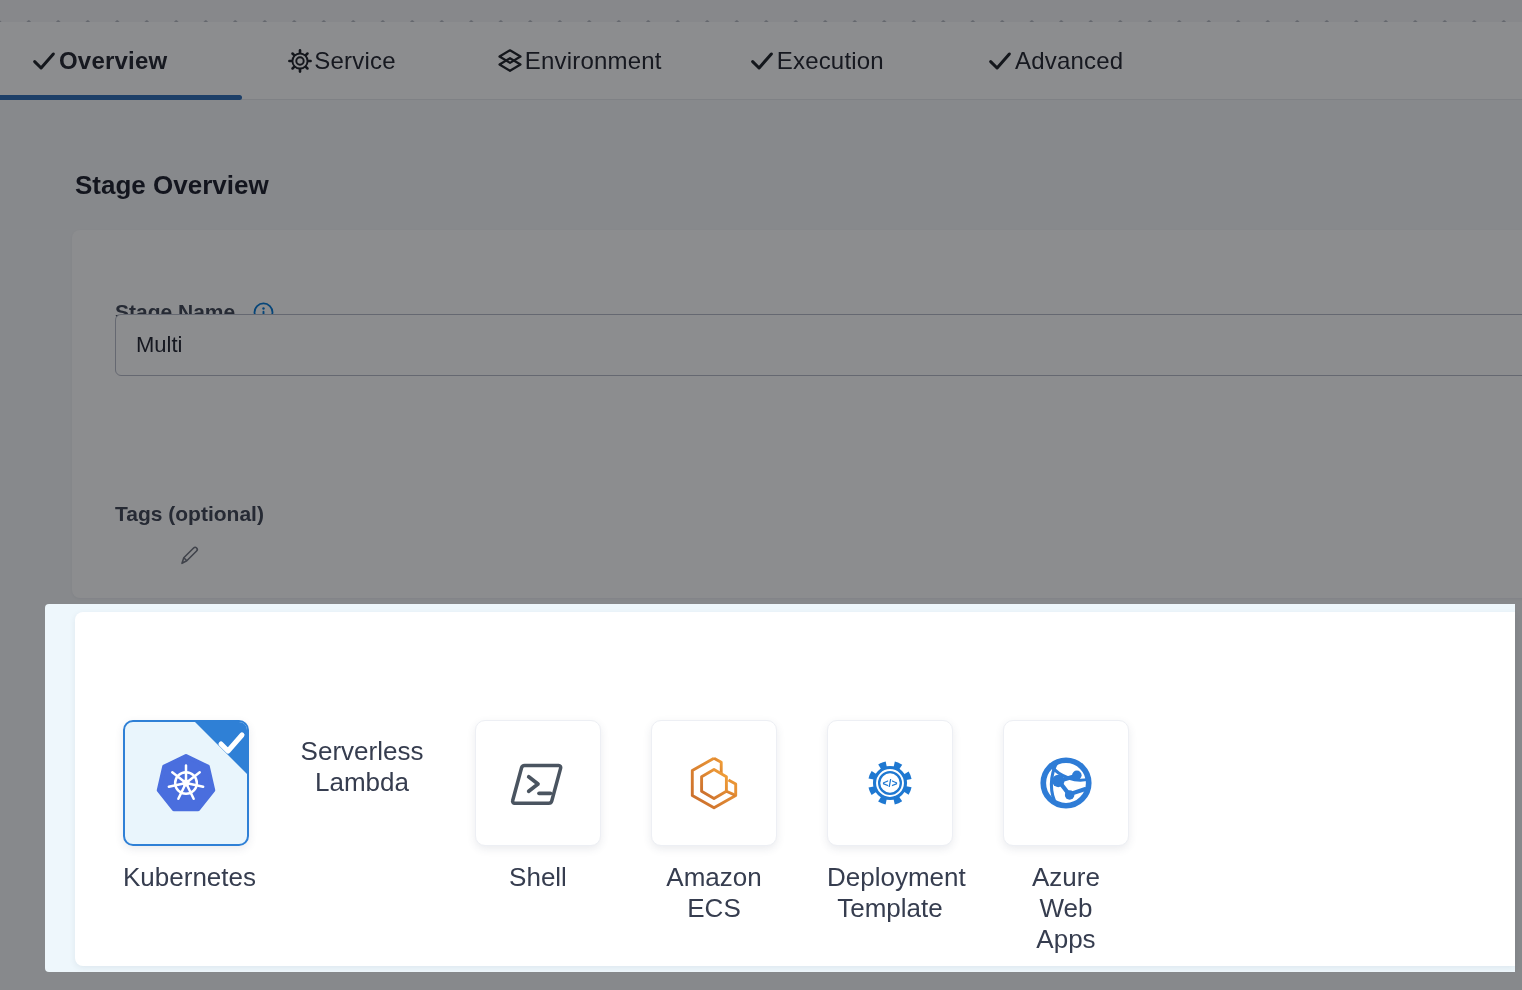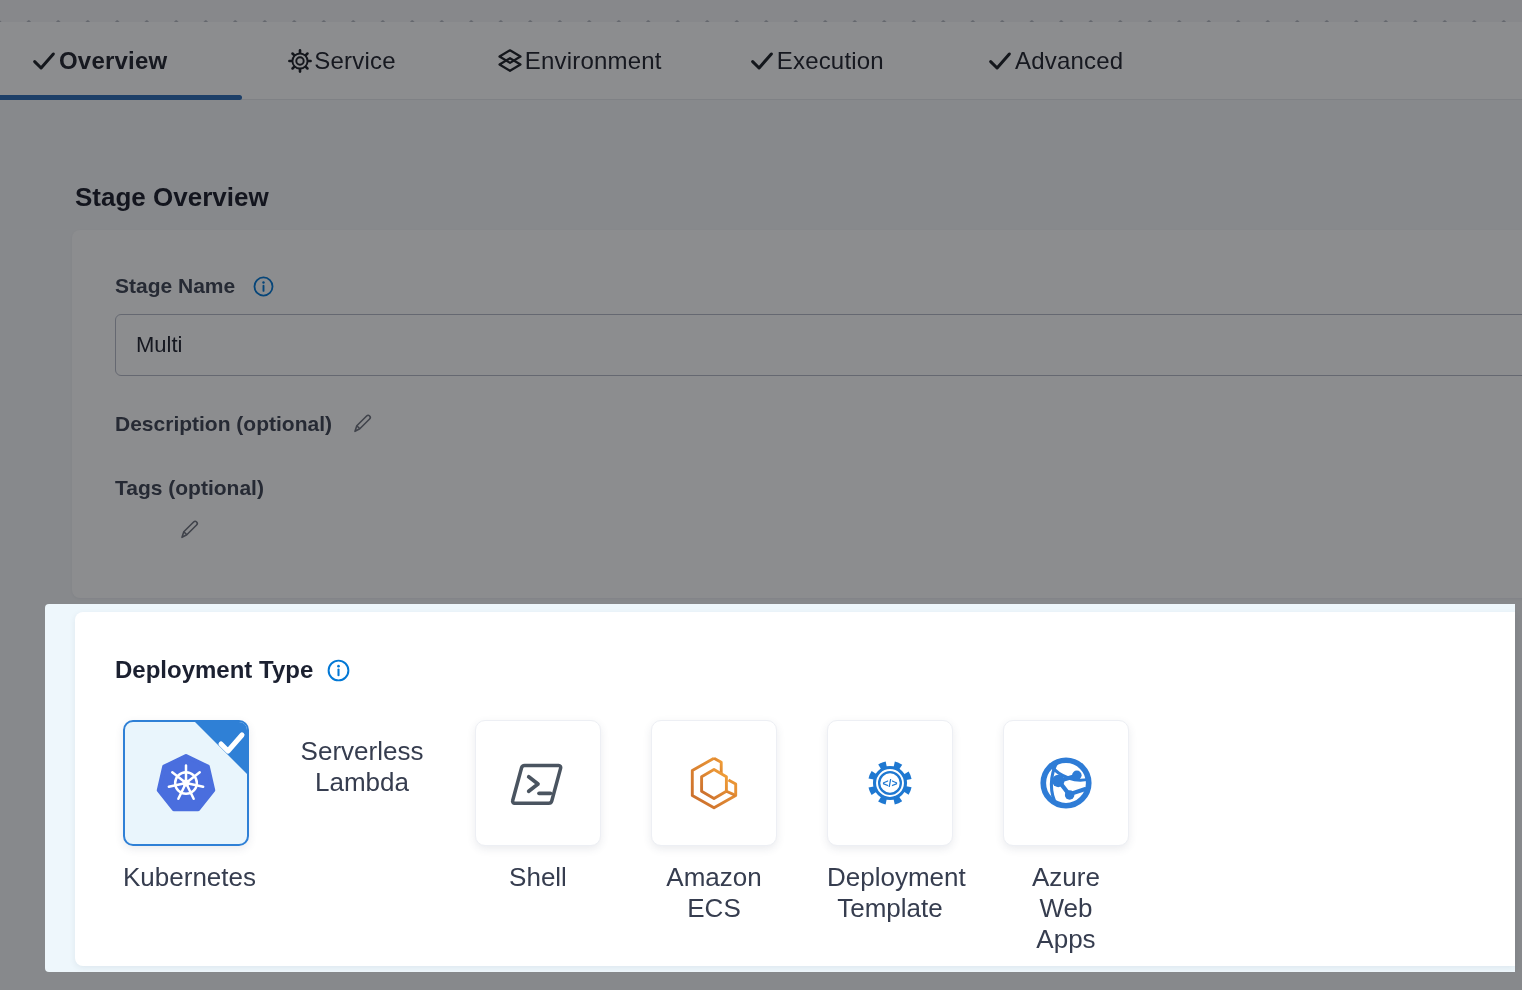--- a/index.html
+++ b/index.html
@@ -17,25 +17,25 @@
     border-bottom:1px solid #e7e8ec; display:flex; align-items:center; }
   .tab { display:flex; align-items:center; gap:1px; cursor:pointer; }
   .tab-label { font-size:24px; color:#22242e; font-weight:500; letter-spacing:.2px; }
   .tab.active .tab-label { font-weight:600; }
   .tab-icon { display:flex; align-items:center; }
   .tab-underline { position:absolute; left:0; bottom:-1px; width:242px; height:5px;
     background:#2e6cb5; border-radius:0 3px 3px 0; }
 
   
   .content { position:absolute; top:100px; left:0; right:0; bottom:0; background:#f6f7f9; }
-  .page-title { position:absolute; left:75px; top:70px; font-size:26px; font-weight:700; color:#1b1e2a;margin-top:12px; }
+  .page-title { position:absolute; left:75px; top:70px; font-size:26px; font-weight:700; color:#1b1e2a; }
 
   .stage-card { position:absolute; left:72px; top:130px; width:1460px; height:368px;
     background:#ffffff; border-radius:8px; box-shadow:0 1px 3px rgba(40,50,80,.06); }
-  .field-label-row { display:flex; align-items:center; gap:18px; position:absolute; left:43px; }
+  .field-label-row { display:flex; align-items:center; gap:18px; position:absolute; left:43px;margin-top:26px; }
   .field-label { font-size:21px; font-weight:600; color:#3f4554; }
   .row-stage-name { top:44px; }
   .row-description { top:182px; }
   .row-tags { top:246px;flex-direction:column; }
   .stage-name-input { position:absolute; left:43px; top:84px; width:calc(100% - 43px); height:62px;
     border:1px solid #b6bac7; border-radius:6px; background:#fff; font-size:22px; color:#20232f;
     padding:0 20px; font-family:inherit; outline:none; }
   .icon-btn { display:inline-flex; align-items:center; cursor:pointer; }
 
   
@@ -130,55 +130,36 @@
         <span class="field-label">Stage Name</span>
         <span class="icon-btn">
           <svg width="21" height="21" viewBox="0 0 20 20" fill="none">
               <circle cx="10" cy="10" r="8.6" stroke="#0278d5" stroke-width="1.7"></circle>
               <circle cx="10" cy="6.2" r="1.15" fill="#0278d5"></circle>
               <line x1="10" y1="9.2" x2="10" y2="14.2" stroke="#0278d5" stroke-width="1.8" stroke-linecap="round"></line>
             </svg>
         </span>
       </div>
       <input class="stage-name-input" type="text" value="Multi" style="">
-      <div class="field-label-row row-description">
-        <span class="field-label">Description (optional)</span>
-        <span class="icon-btn">
-          <svg width="24" height="24" viewBox="0 0 24 24" fill="none" stroke="#70747f" stroke-width="1.6" stroke-linejoin="round">
-              <path d="M5 19.3 L6.8 13.8 L16.6 4 a2.1 2.1 0 0 1 3 3 L9.8 16.8 Z"></path>
-              <line x1="6.8" y1="13.8" x2="9.8" y2="16.8"></line>
-            </svg>
-        </span>
-      </div>
       <div class="field-label-row row-tags">
         <span class="field-label">Tags (optional)</span>
         <span class="icon-btn">
           <svg width="24" height="24" viewBox="0 0 24 24" fill="none" stroke="#70747f" stroke-width="1.6" stroke-linejoin="round">
               <path d="M5 19.3 L6.8 13.8 L16.6 4 a2.1 2.1 0 0 1 3 3 L9.8 16.8 Z"></path>
               <line x1="6.8" y1="13.8" x2="9.8" y2="16.8"></line>
             </svg>
         </span>
       </div>
     </div>
   </div>
 
   <div class="overlay"></div>
 
   <div class="spotlight">
     <div class="deploy-card">
-      <div class="deploy-title-row">
-        <span class="deploy-title">Deployment Type</span>
-        <span class="icon-btn">
-          <svg width="23" height="23" viewBox="0 0 20 20" fill="none">
-              <circle cx="10" cy="10" r="8.6" stroke="#0278d5" stroke-width="1.7"></circle>
-              <circle cx="10" cy="6.2" r="1.15" fill="#0278d5"></circle>
-              <line x1="10" y1="9.2" x2="10" y2="14.2" stroke="#0278d5" stroke-width="1.8" stroke-linecap="round"></line>
-            </svg>
-        </span>
-      </div>
 
       <div class="tiles">
 
         <div class="cell">
           <div class="tile selected">
             <svg width="62" height="62" viewBox="0 0 60 60">
               <path d="M30,4 L51.1,14.2 L56.3,37 L41.7,55.3 L18.3,55.3 L3.7,37 L8.9,14.2 Z" fill="#4a6ede" stroke="#4a6ede" stroke-width="4" stroke-linejoin="round"></path>
               <g stroke="#ffffff" stroke-width="2.4" stroke-linecap="round">
                 <circle cx="30" cy="30" r="10.5" fill="none"></circle>
                 <line x1="30" y1="30" x2="30" y2="13"></line>

